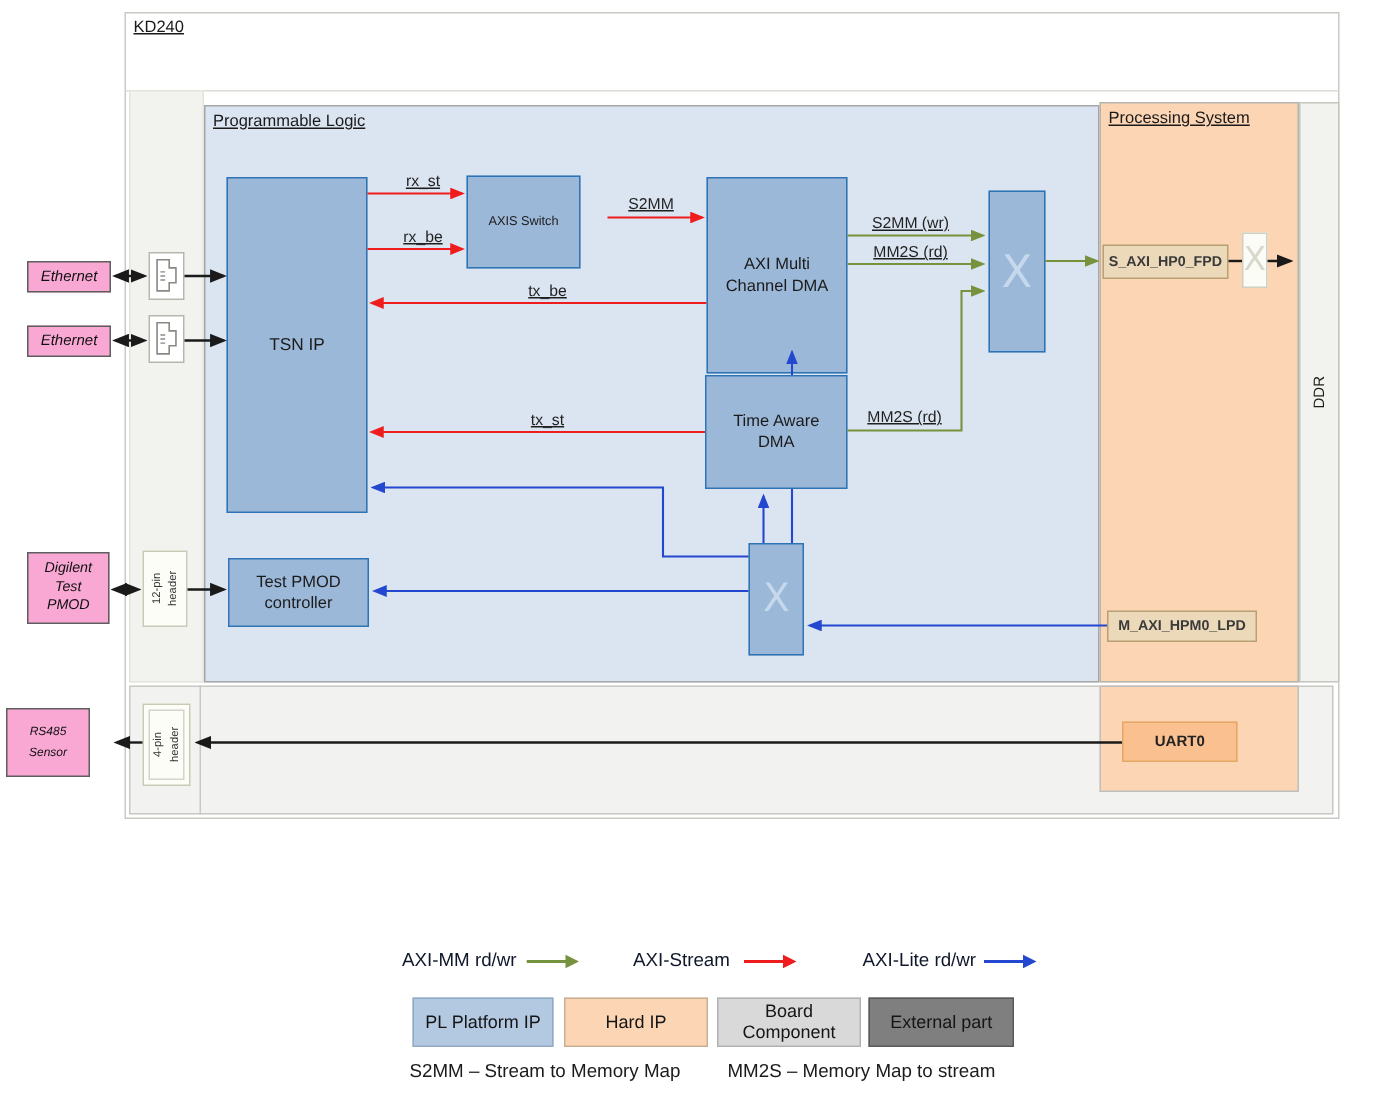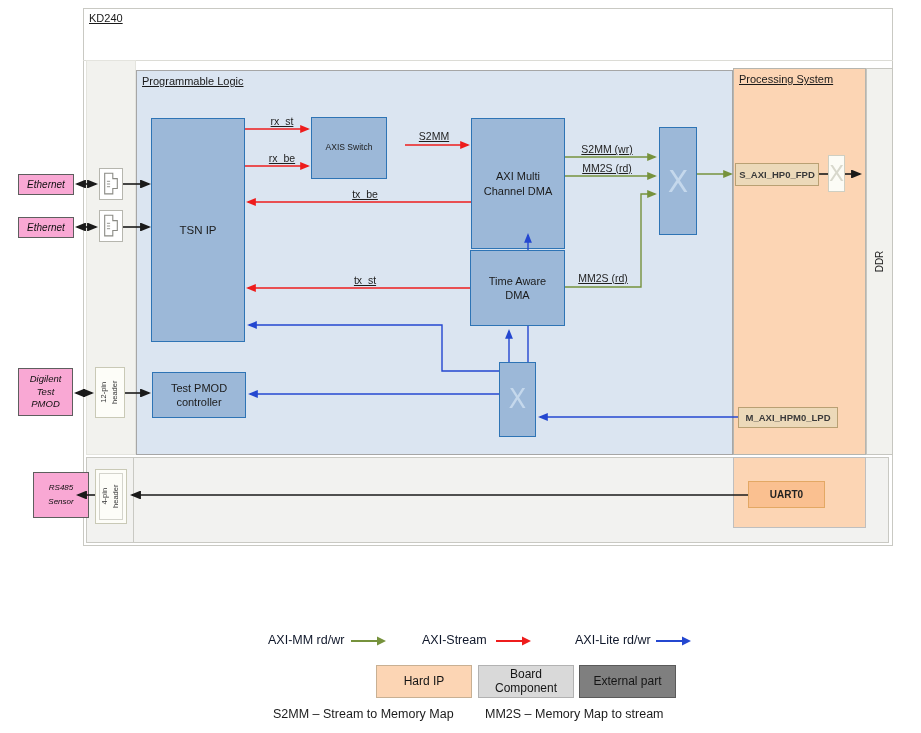--- a/index.html
+++ b/index.html
@@ -115,21 +115,21 @@
     <span>Ethernet</span>
   </div>
   <div class="abs ext" style="left:18px;top:217px;width:56px;height:21px;font-size:10px;">
     <span>Ethernet</span>
   </div>
   <div class="abs ext" style="left:18px;top:368px;width:55px;height:48px;font-size:9.5px;line-height:1.35;">
     <span>Digilent</span>
     <span>Test</span>
     <span>PMOD</span>
   </div>
-  <div class="abs ext" style="left:33px;top:472px;width:56px;height:46px;font-size:8px;line-height:1.8;">
+  <div class="abs ext" style="left:4px;top:472px;width:56px;height:46px;font-size:8px;line-height:1.8;">
     <span>RS485</span>
     <span>Sensor</span>
   </div>
 
   <div class="abs conn" style="left:99px;top:168px;width:24px;height:32px;">
     <svg width="18" height="26" viewBox="0 0 20 28">
       <path d="M3,2 h9 v6 h5 v11 h-5 v6 h-9 z" fill="#ffffff" stroke="#8a8a84" stroke-width="1.2"></path>
       <line x1="5.5" y1="11" x2="9" y2="11" stroke="#8a8a84" stroke-width="1"></line>
       <line x1="5.5" y1="14" x2="9" y2="14" stroke="#8a8a84" stroke-width="1"></line>
       <line x1="5.5" y1="17" x2="9" y2="17" stroke="#8a8a84" stroke-width="1"></line>
@@ -225,20 +225,23 @@
   <svg class="abs" style="left:496px;top:635px;" width="36" height="12">
     <line x1="0" y1="6" x2="27" y2="6" stroke="#ee1c1c" stroke-width="2"></line>
     <polygon points="26,1.5 35,6 26,10.5" fill="#ee1c1c"></polygon>
   </svg>
   <div class="lg-arrow-label" style="left:575px;top:633px;">AXI-Lite rd/wr</div>
   <svg class="abs" style="left:656px;top:635px;" width="36" height="12">
     <line x1="0" y1="6" x2="27" y2="6" stroke="#2447d0" stroke-width="2"></line>
     <polygon points="26,1.5 35,6 26,10.5" fill="#2447d0"></polygon>
   </svg>
 
+  <div class="sw sw0" style="left:275px;top:665px;width:92px;height:31px;">
+    <span>PL Platform IP</span>
+  </div>
   <div class="sw sw1" style="left:376px;top:665px;width:94px;height:31px;">
     <span>Hard IP</span>
   </div>
   <div class="sw sw2" style="left:478px;top:665px;width:94px;height:31px;">
     <span style="width:80px;">Board Component</span>
   </div>
   <div class="sw sw3" style="left:579px;top:665px;width:95px;height:31px;">
     <span>External part</span>
   </div>
 

